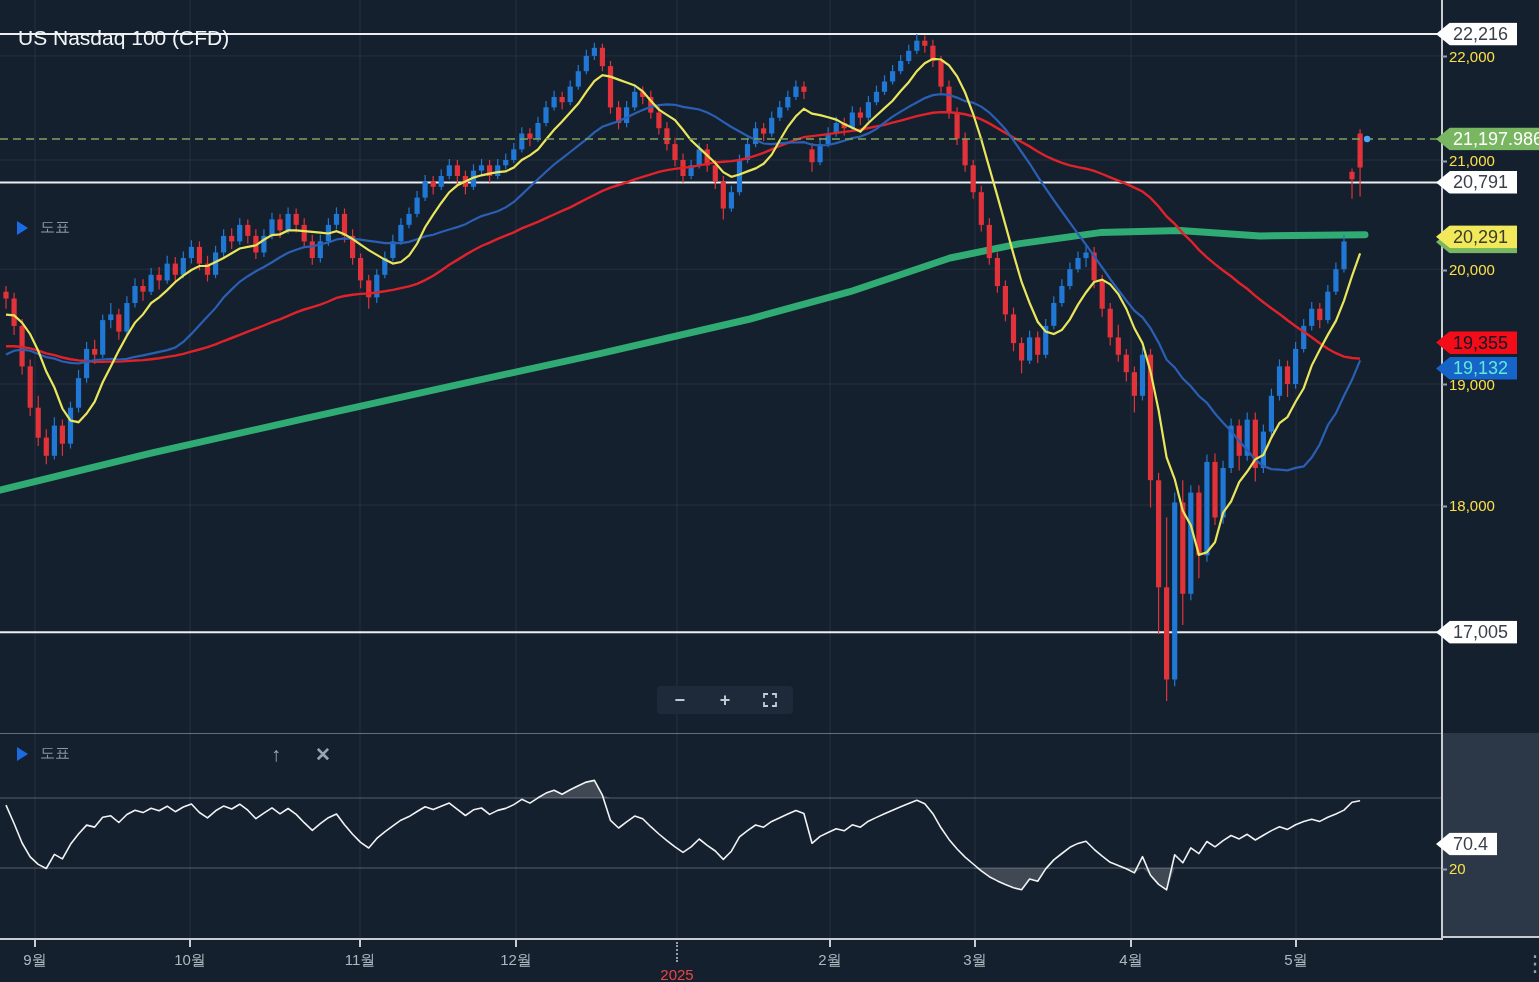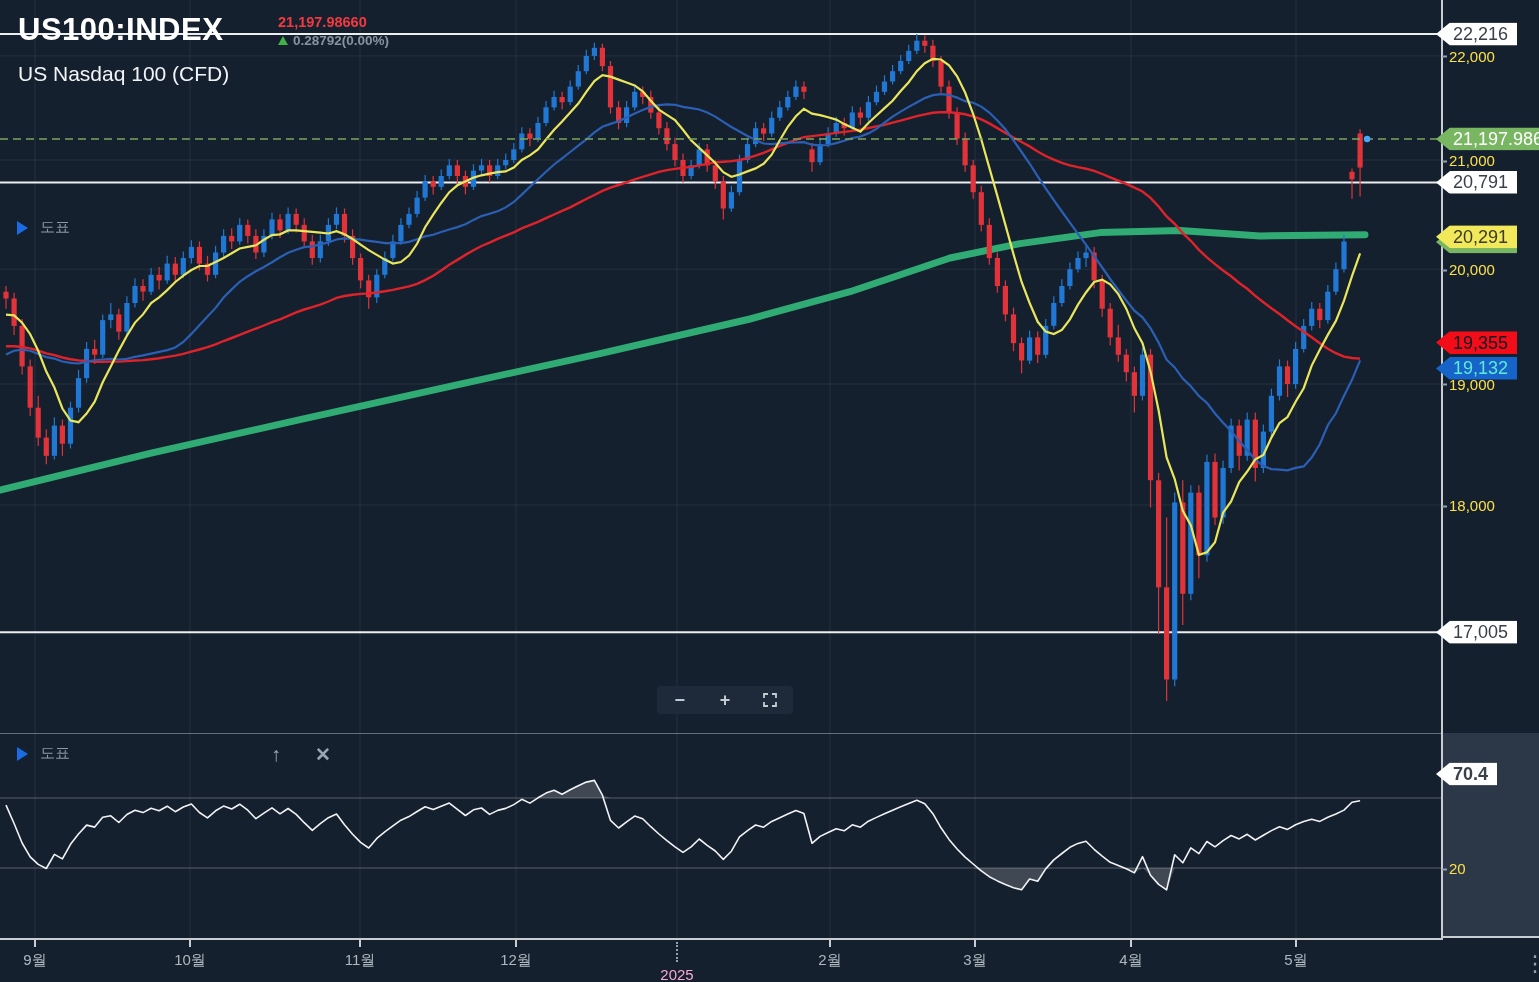--- a/index.html
+++ b/index.html
@@ -37,21 +37,21 @@
         clip-path:polygon(0 50%,14px 0,100% 0,100% 100%,14px 100%);}
   .pill.white{background:#ffffff;color:#3a4049;}
   .pill.green{background:#79b661;color:#ffffff;}
   .pill.yellow{background:#f1e95a;color:#3a3b2a;}
   .pill.red{background:#f20d18;color:#0f172a;}
   .pill.blue{background:#1764c9;color:#5eead4;}
   .pill.backing{z-index:19;color:transparent;}
   
   .tlabel{position:absolute;top:951px;transform:translateX(-50%);color:#aeb6be;font-size:15px;z-index:12;white-space:nowrap;}
   .ttick{position:absolute;top:939px;width:2px;height:8px;background:#c9cdd2;z-index:12;}
-  .yearlab{position:absolute;top:966px;transform:translateX(-50%);color:#f9a8d4;font-size:15px;z-index:12;}
+  .yearlab{position:absolute;top:966px;transform:translateX(-50%);color:#ef4444;font-size:15px;z-index:12;}
   .ydots{position:absolute;top:942px;width:0;height:20px;border-left:2px dotted #95a0ab;z-index:12;}
   .more{position:absolute;left:1524px;top:952px;color:#95a0ab;font-size:22px;z-index:12;line-height:1.1;}
 </style>
 </head>
 <body>
 
 <div class="stage">
 
   <svg id="mainChart" width="1441" height="733" viewBox="0 0 1441 733">
       <line x1="35" y1="0" x2="35" y2="733" stroke="rgba(255,255,255,0.07)" stroke-width="1"></line>
@@ -447,21 +447,21 @@
       <div class="tick" style="top: 505px;">18,000</div>
       <div class="tick" style="top: 868px;">20</div>
       <div class="pill white" style="top: 34.0183px;">22,216</div>
       <div class="pill green" style="top: 138.999px;">21,197.986</div>
       <div class="pill white" style="top: 182.386px;">20,791</div>
       <div class="pill green backing" style="top: 241.946px;">20,291</div>
       <div class="pill yellow" style="top: 236.867px;">20,291</div>
       <div class="pill red" style="top: 342.563px;">19,355</div>
       <div class="pill blue" style="top: 368.499px;">19,132</div>
       <div class="pill white" style="top: 632.266px;">17,005</div>
-      <div class="pill white" style="top: 774px; font-weight: bold;">70.4</div>
+      <div class="pill white" style="top: 844px;">70.4</div>
     </div>
   <div id="timeAxis">
       <div class="ttick" style="left: 34px;"></div>
       <div class="tlabel" style="left: 35px;">9월</div>
       <div class="ttick" style="left: 189px;"></div>
       <div class="tlabel" style="left: 190px;">10월</div>
       <div class="ttick" style="left: 359px;"></div>
       <div class="tlabel" style="left: 360px;">11월</div>
       <div class="ttick" style="left: 515px;"></div>
       <div class="tlabel" style="left: 516px;">12월</div>
@@ -471,29 +471,21 @@
       <div class="tlabel" style="left: 975px;">3월</div>
       <div class="ttick" style="left: 1130px;"></div>
       <div class="tlabel" style="left: 1131px;">4월</div>
       <div class="ttick" style="left: 1295px;"></div>
       <div class="tlabel" style="left: 1296px;">5월</div>
       <div class="ydots" style="left: 676px;"></div>
       <div class="yearlab" style="left: 677px;">2025</div>
     </div>
 
   <div class="header">
-    <div class="symbol">US100:INDEX</div>
     <div class="sub">US Nasdaq 100 (CFD)</div>
-  </div>
-  <div class="quote">
-    <div class="qprice">21,197.98660</div>
-    <div class="qchg">
-      <span class="uparr"></span>
-      <span>0.28792(0.00%)</span>
-    </div>
   </div>
 
   <div class="legend" style="left:17px;top:218px;">
     <span class="tri"></span>
     <span>도표</span>
   </div>
 
   <div class="legend" style="left:17px;top:744px;">
     <span class="tri"></span>
     <span>도표</span>

